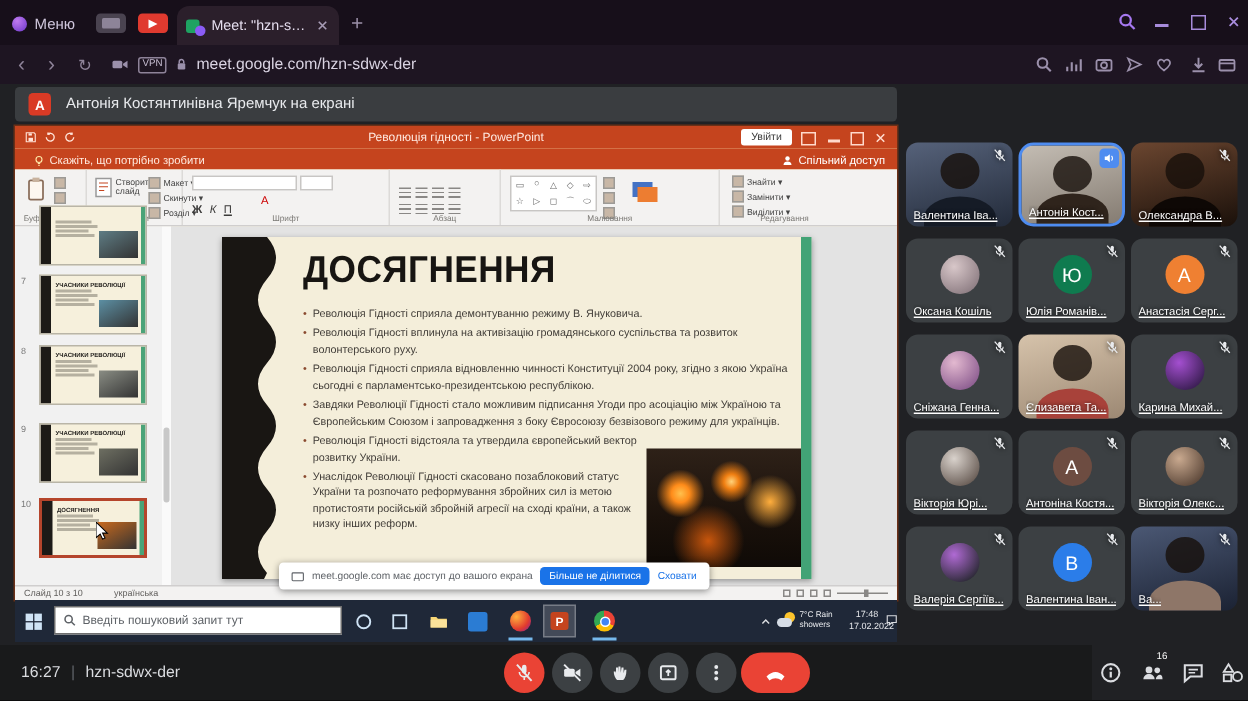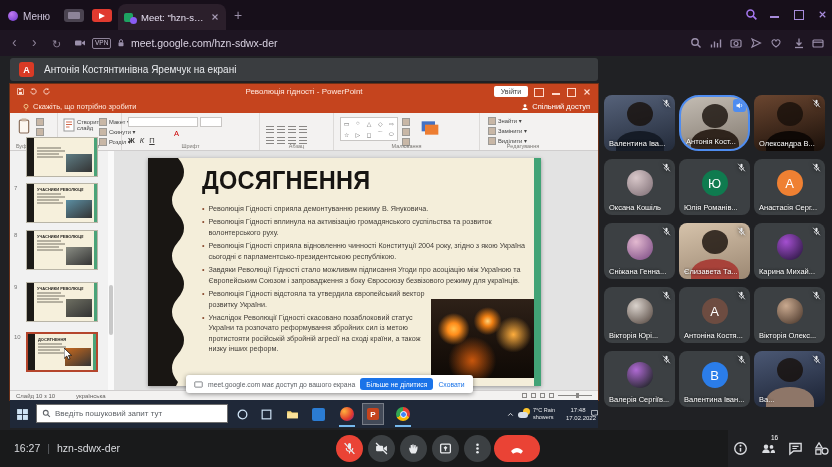--- a/index.html
+++ b/index.html
@@ -148,23 +148,23 @@
   .weather-icon{position:absolute;left:508px;top:8px;width:12px;height:12px;}
   .weather-icon .sun{position:absolute;left:5px;top:0;width:7px;height:7px;border-radius:50%;background:#fcc42c;}
   .weather-icon .cloud{position:absolute;left:0;top:4px;width:10px;height:6px;border-radius:4px;background:#d6dde6;}
   .weather-text{position:absolute;left:523px;top:7px;width:32px;font-size:5.5px;line-height:1.25;color:#e8eaed;}
   .clock{position:absolute;left:556px;top:7px;width:24px;text-align:center;font-size:6px;line-height:1.3;color:#e8eaed;}
   .notif{position:absolute;left:580px;top:9px;width:9px;height:9px;color:#dadce0;}
   .trayup{position:absolute;left:496px;top:10px;width:9px;height:9px;color:#dadce0;}
 
   
   .tile{position:absolute;width:71px;height:56px;background:#3c4043;border-radius:8px;overflow:hidden;box-sizing:border-box;}
-  .tile.speaking{border:2px solid #4e8cf0;border-radius:20px;}
+  .tile.speaking{border:2px solid #4e8cf0;border-radius:10px;}
   .tname{position:absolute;left:5px;bottom:3px;max-width:60px;font-size:7.5px;color:#fff;white-space:nowrap;
-         overflow:hidden;text-shadow:0 0 3px rgba(0,0,0,.9);}
+         overflow:hidden;text-shadow:0 0 3px rgba(0,0,0,.9);text-decoration:underline;}
   .mic{position:absolute;top:4px;right:4px;width:9px;height:9px;color:#e8eaed;
        filter:drop-shadow(0 0 2px rgba(0,0,0,.8));}
   .spk{position:absolute;top:2px;right:2px;width:13px;height:13px;background:#4e8cf0;border-radius:3px;
        color:#fff;padding:2px;box-sizing:border-box;}
   .av{position:absolute;left:50%;top:11px;transform:translateX(-50%);width:26px;height:26px;border-radius:50%;
       display:flex;align-items:center;justify-content:center;color:#fff;font-size:13px;}
   .v-hair{position:absolute;left:50%;top:7px;transform:translateX(-50%);width:26px;height:24px;border-radius:50%;}
   .v-body{position:absolute;left:50%;bottom:-8px;transform:translateX(-50%);width:48px;height:28px;border-radius:50% 50% 0 0;}
 
   

